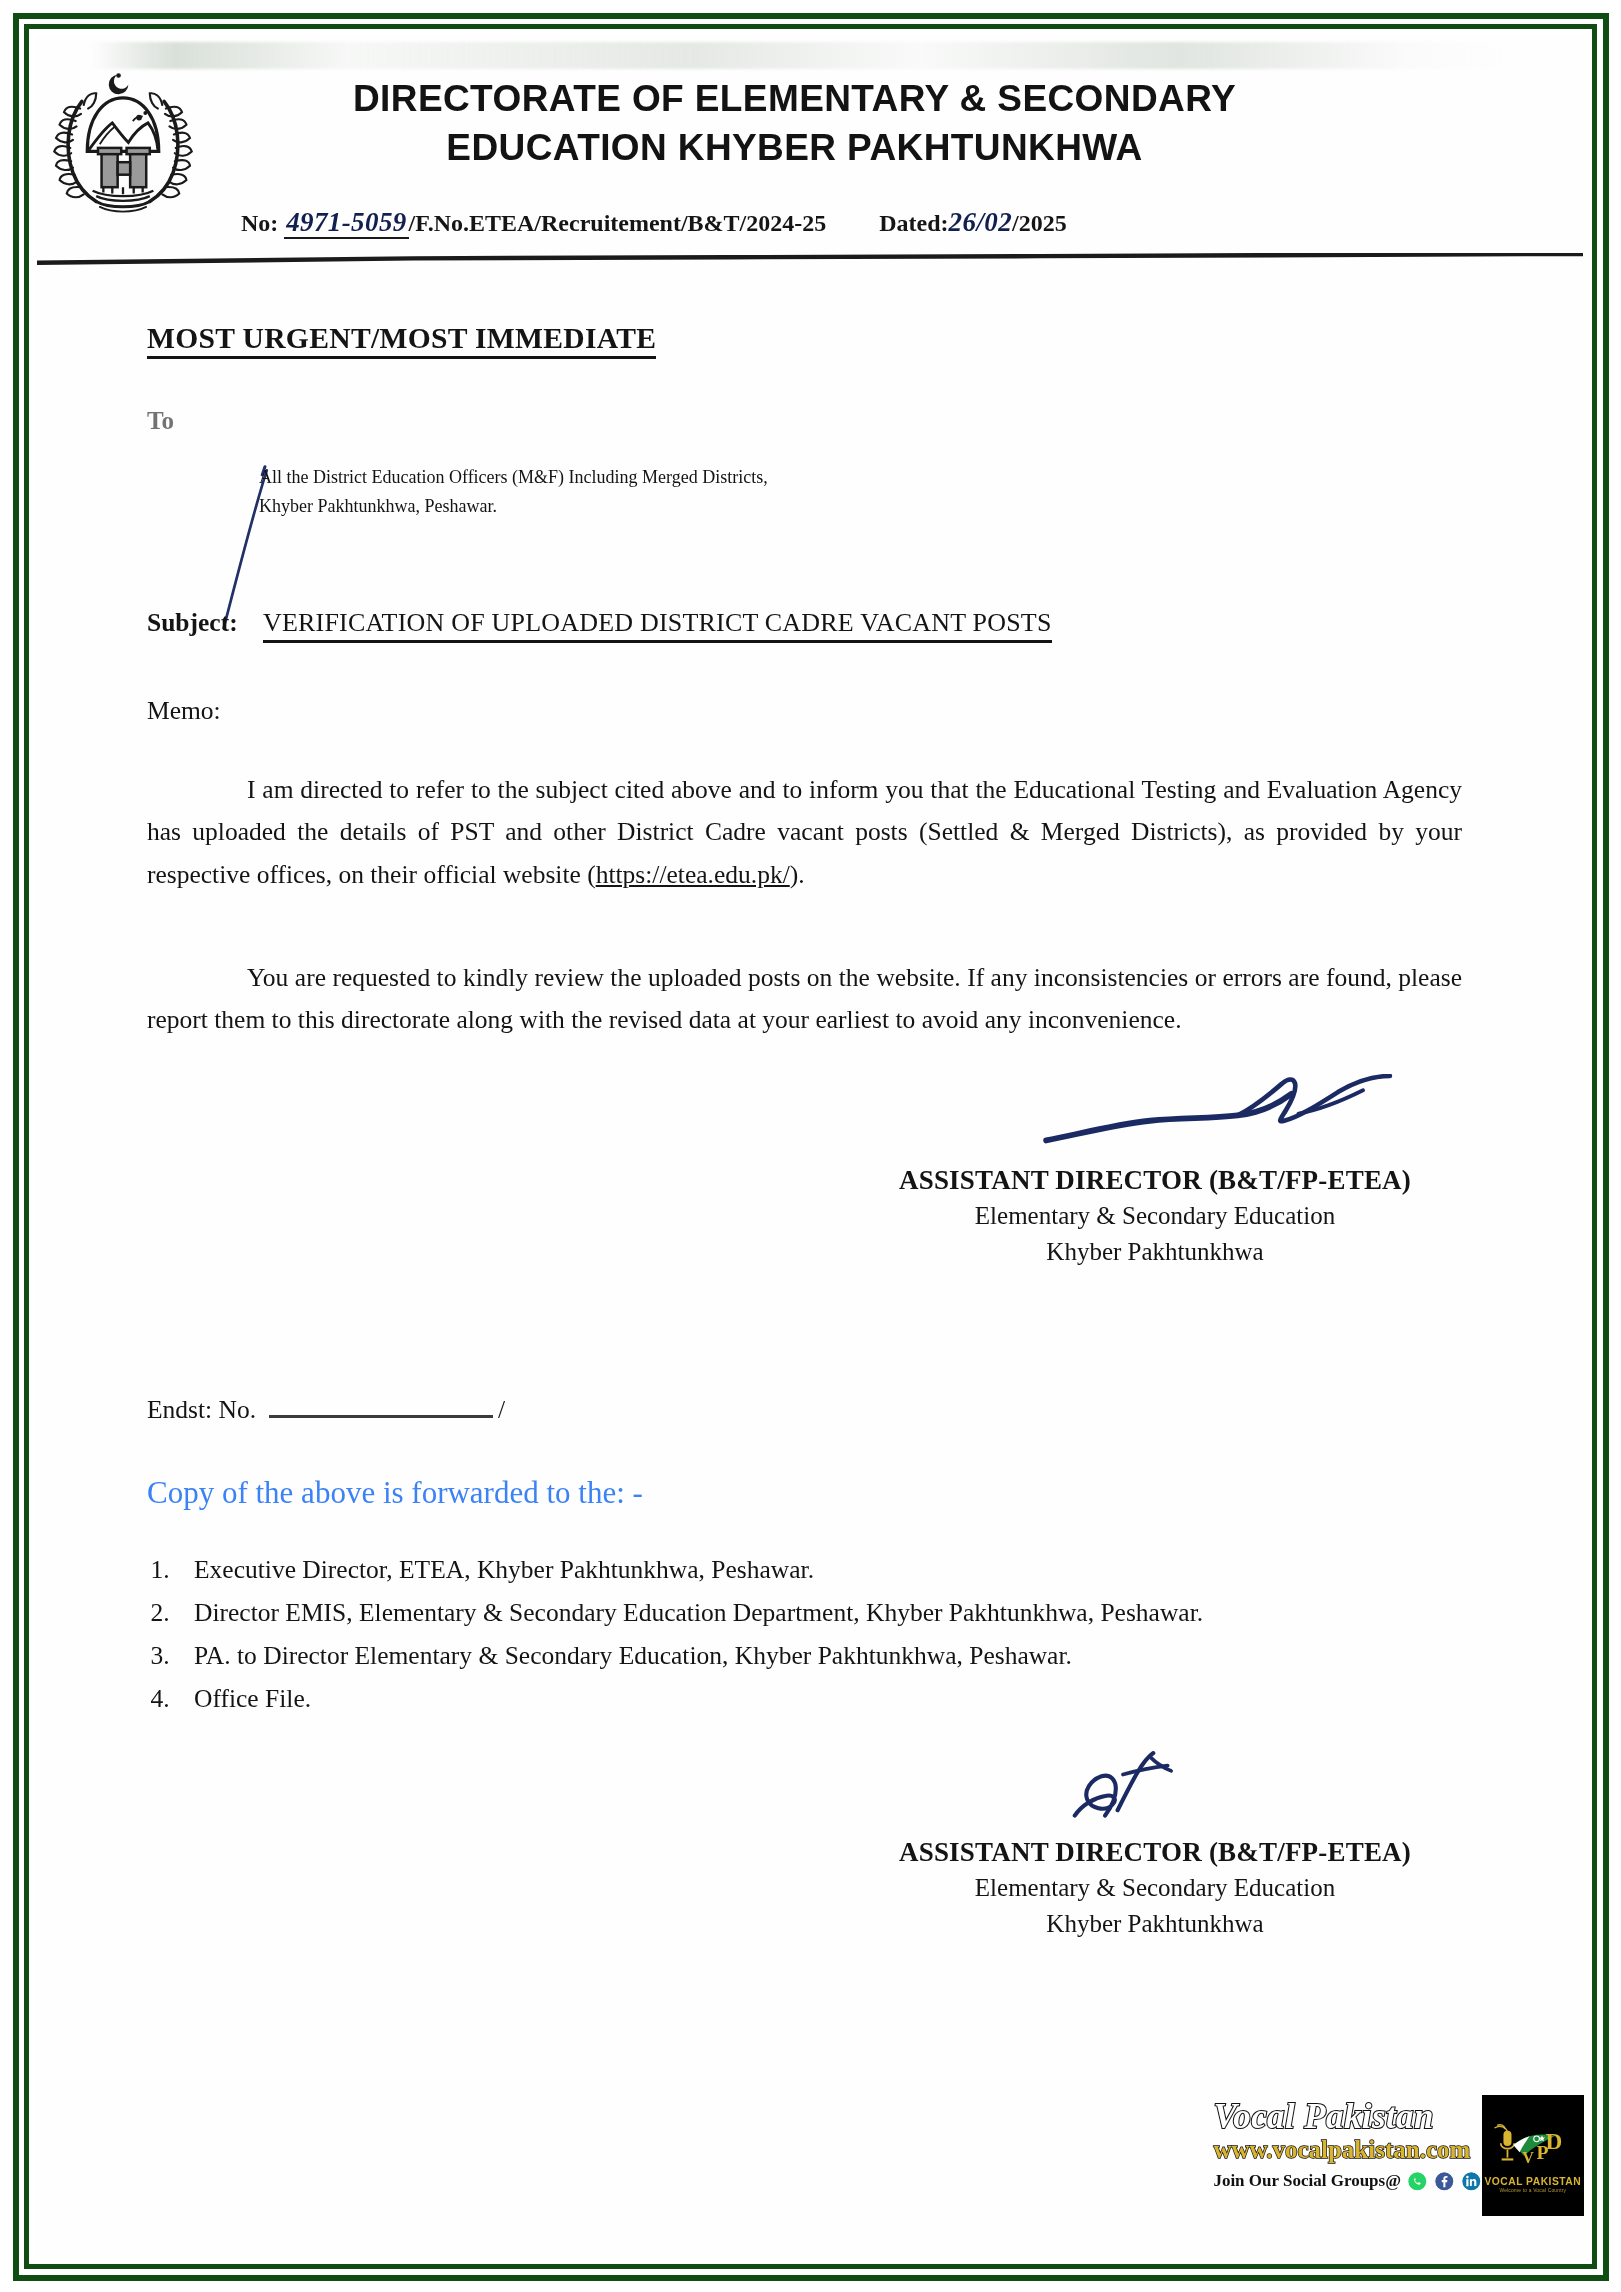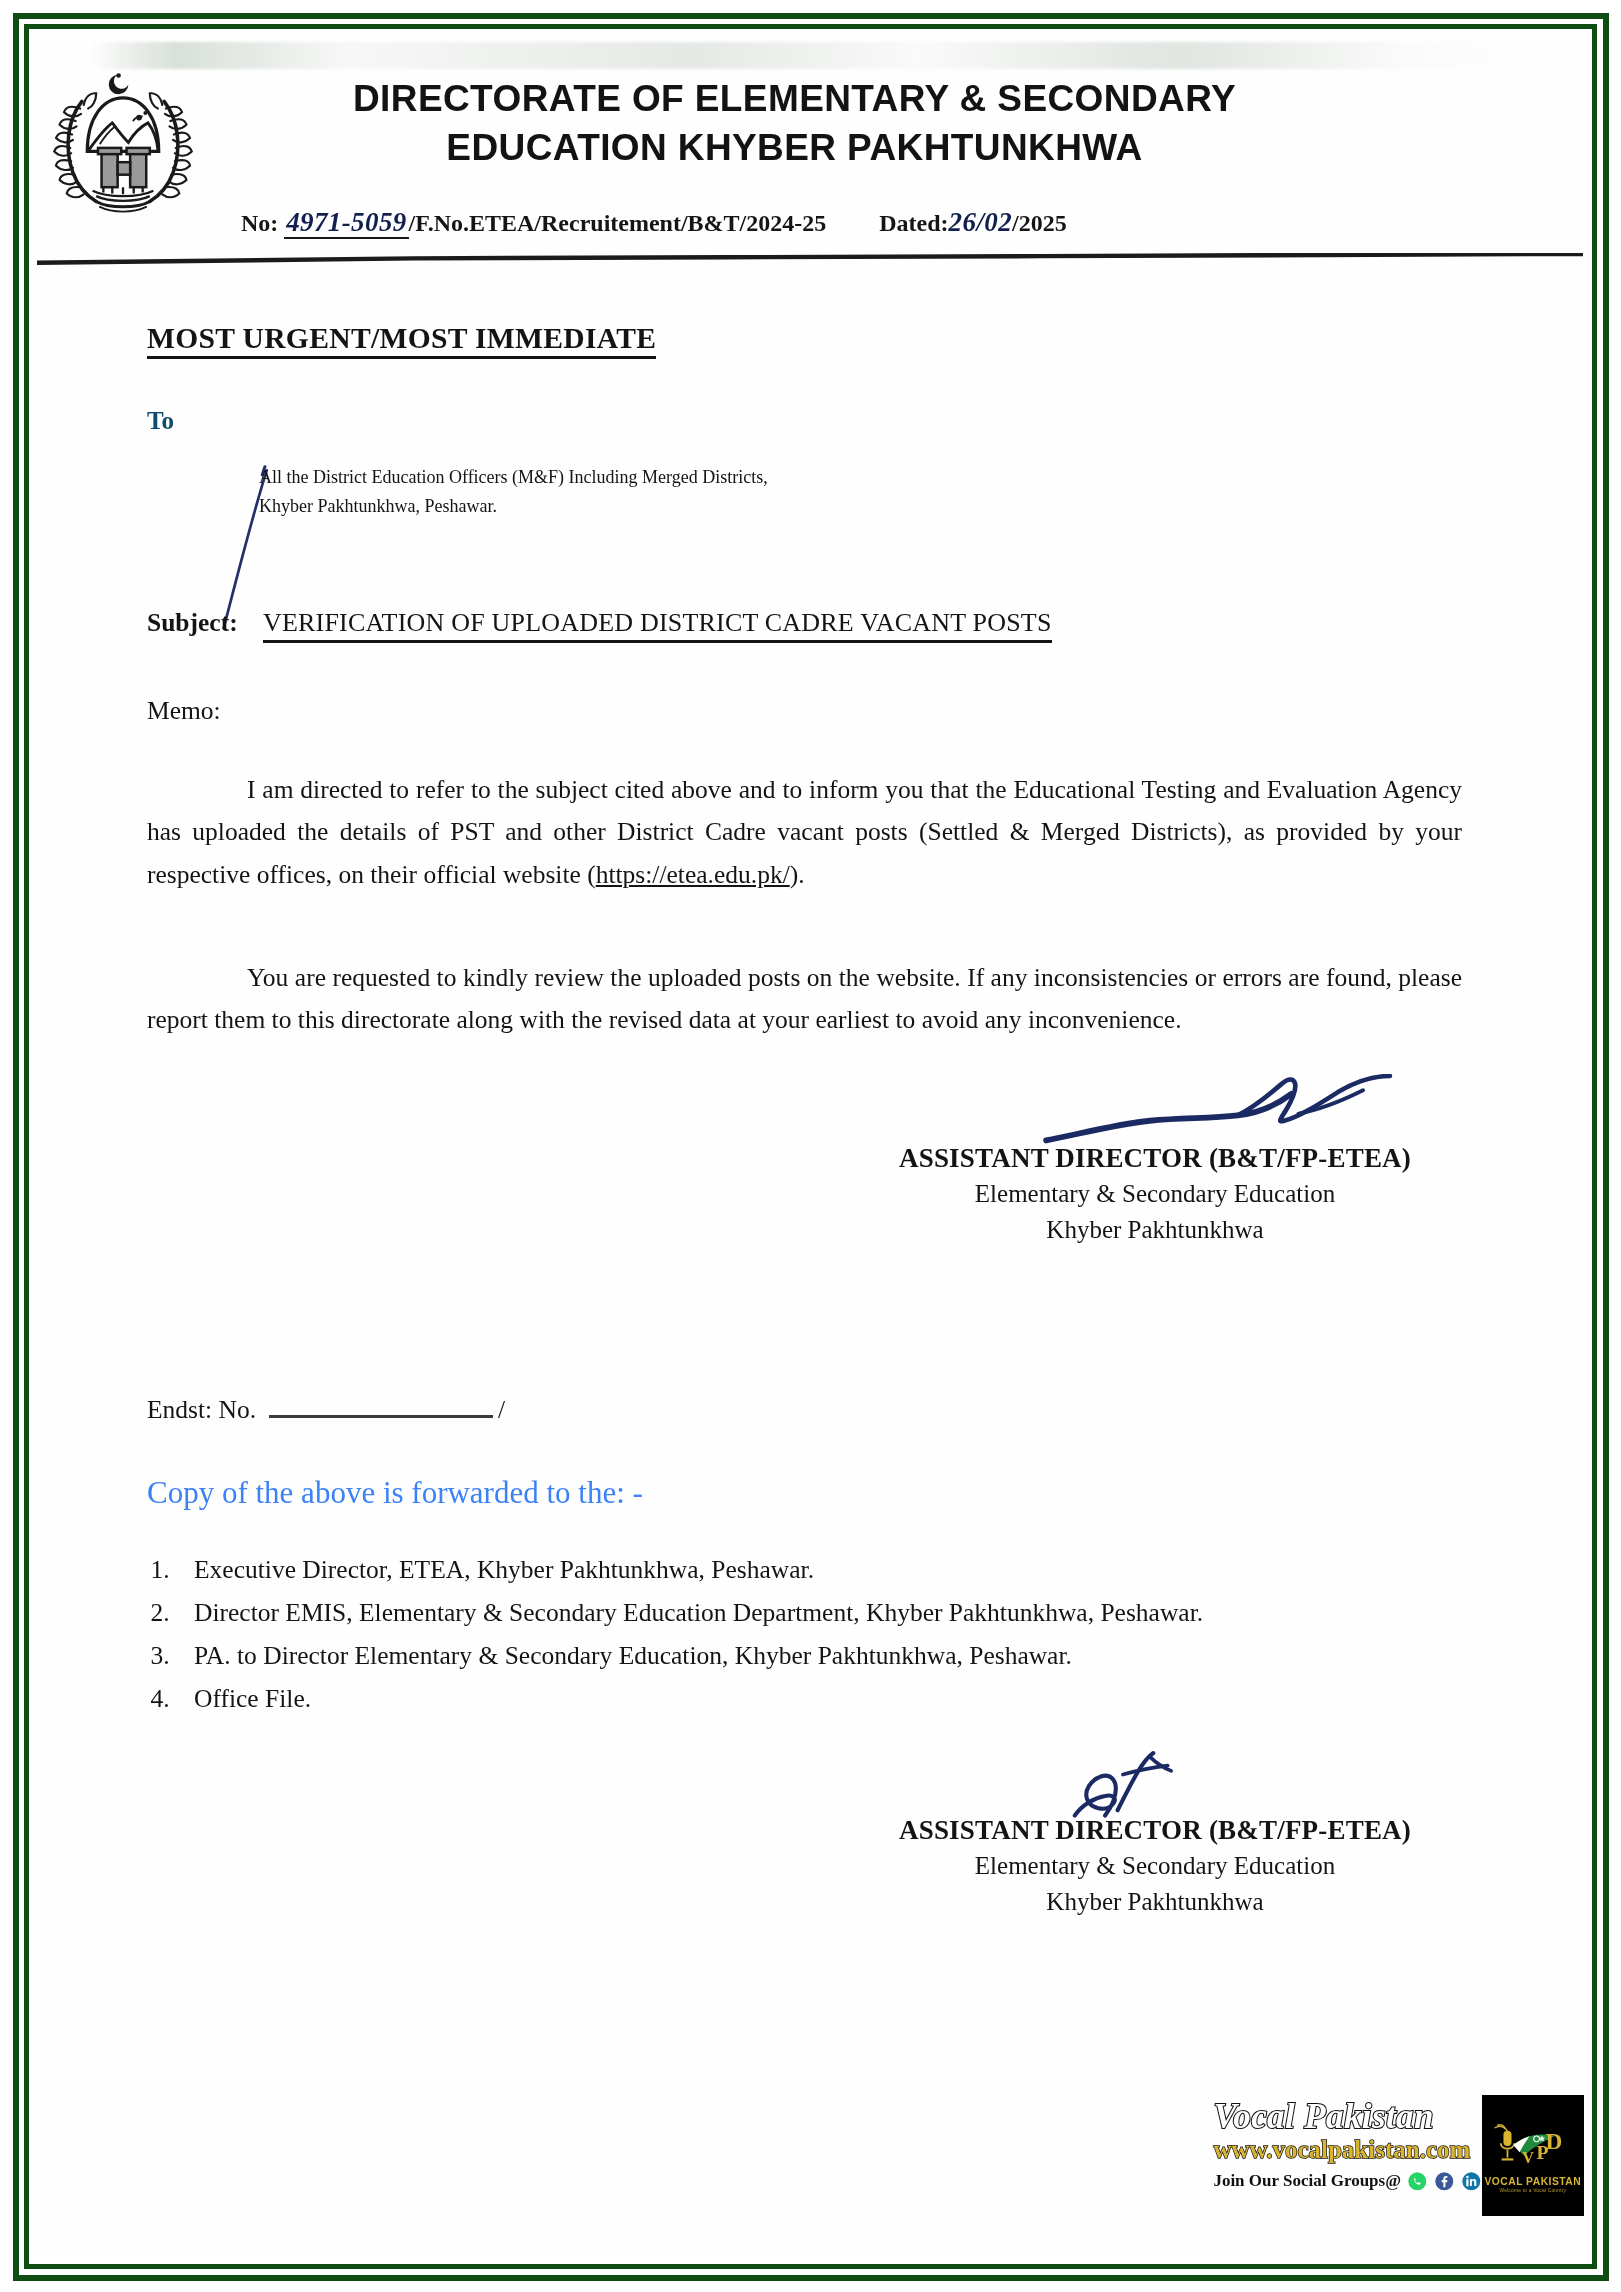--- a/index.html
+++ b/index.html
@@ -145,21 +145,21 @@
     border-bottom: 3.6px solid #141414;
     padding-bottom: 1.8px;
     line-height: 1.1;
   }
   .to-label {
     position: absolute;
     left: 112px;
     top: 372px;
     font-weight: bold;
     font-size: 25px;
-    color: #0c4a6e;
+    color: #737373;
   }
   .addressee {
     position: absolute;
     left: 224px;
     top: 428px;
     font-size: 18px;
     line-height: 1.62;
     color: #141414;
     width: 1075px;
   }
@@ -230,21 +230,21 @@
     left: 296px;
     top: -9px;
     width: 376px;
     height: 81px;
   }
   .sig-title {
     font-weight: bold;
     font-size: 27px;
     letter-spacing: 0.2px;
     color: #141414;
-    margin-top: 60px;
+    margin-top: 82px;
   }
   .sig-sub {
     font-size: 25px;
     color: #141414;
     line-height: 1.36;
     margin-top: 2.7px;
   }
 
   
   .endst-row {

